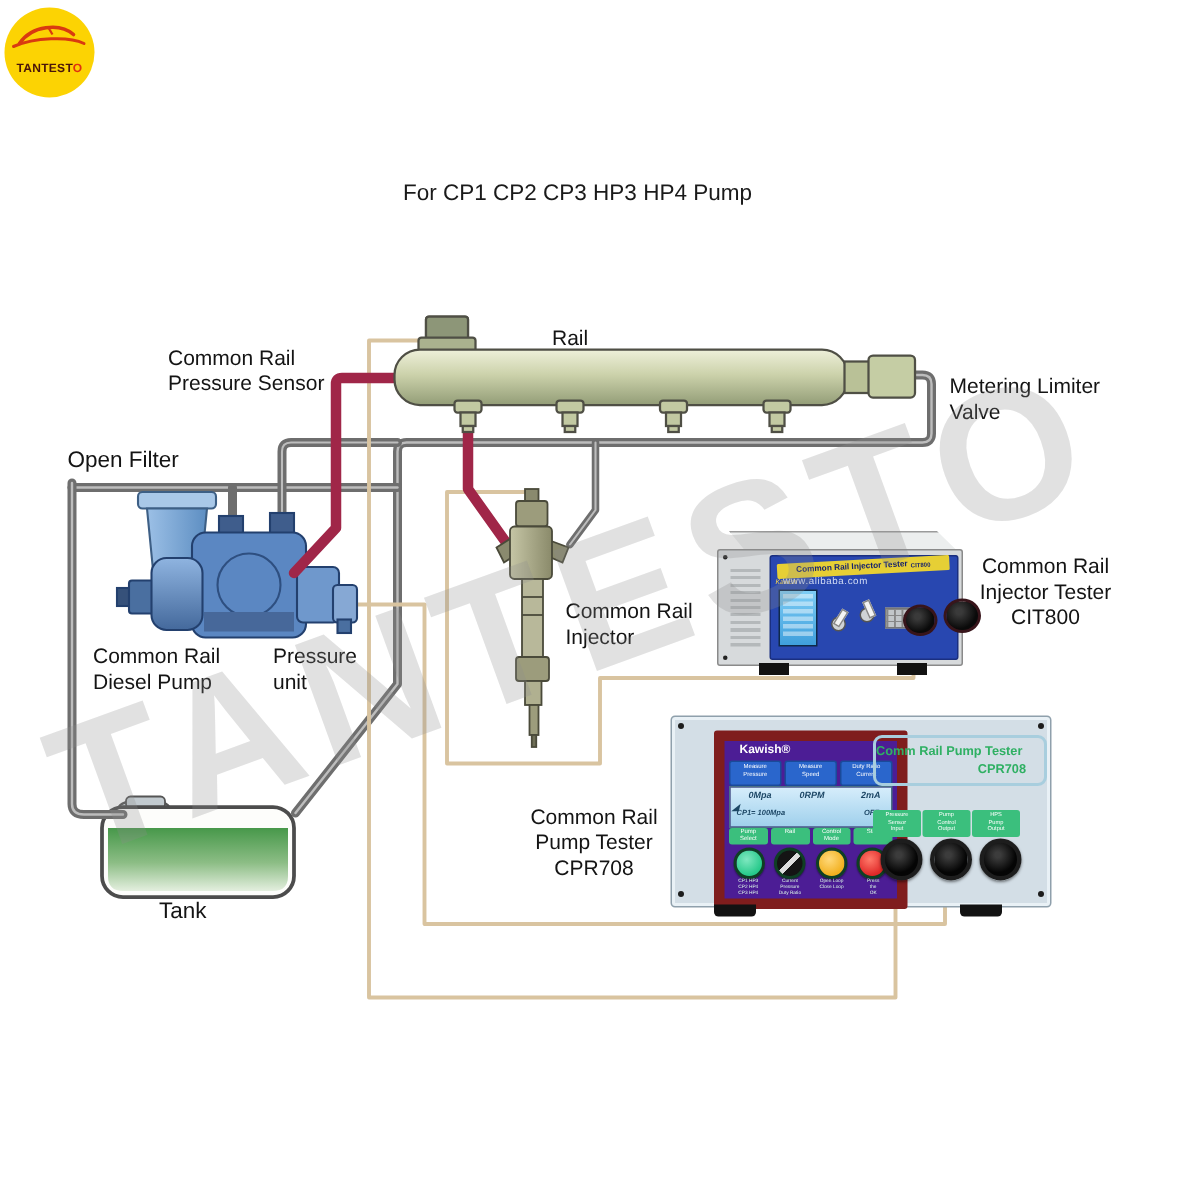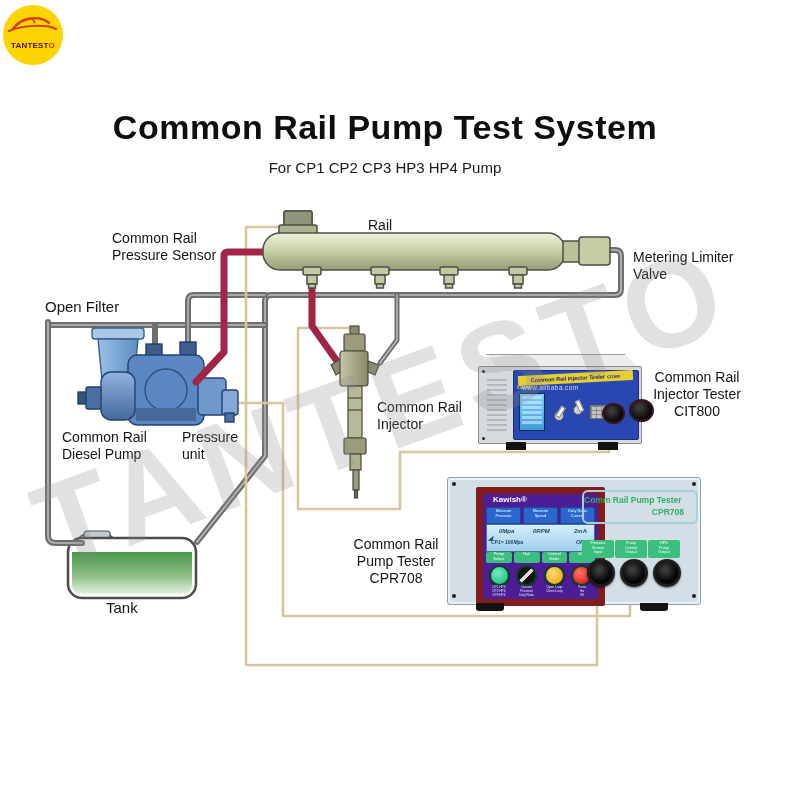--- a/index.html
+++ b/index.html
@@ -117,21 +117,20 @@
 <div class="logo">
   <svg width="54" height="26" viewBox="0 0 54 26">
     <path d="M7 18 C 15 6, 34 4, 43 12" fill="none" stroke="#d93a10" stroke-width="2.4" stroke-linecap="round"></path>
     <path d="M3 20 C 17 14, 40 13, 50 18" fill="none" stroke="#d93a10" stroke-width="2" stroke-linecap="round"></path>
     <path d="M26 7 L 29 12" fill="none" stroke="#d93a10" stroke-width="1.5"></path>
   </svg>
   <div class="brand"><span>TANTEST</span><span class="o">O</span></div>
 </div>
 
 <div class="titlewrap">
-  <div class="title">Common Rail Pump Test System</div>
   <div class="subtitle">For CP1 CP2 CP3 HP3 HP4 Pump</div>
 </div>
 
 <svg class="diagram" width="800" height="800" viewBox="0 0 800 800">
   <defs>
     <linearGradient id="railg" x1="0" y1="0" x2="0" y2="1">
       <stop offset="0" stop-color="#eef0da"></stop>
         <stop offset=".45" stop-color="#ccd2ab"></stop>
         <stop offset="1" stop-color="#939d77"></stop>
     </linearGradient>

